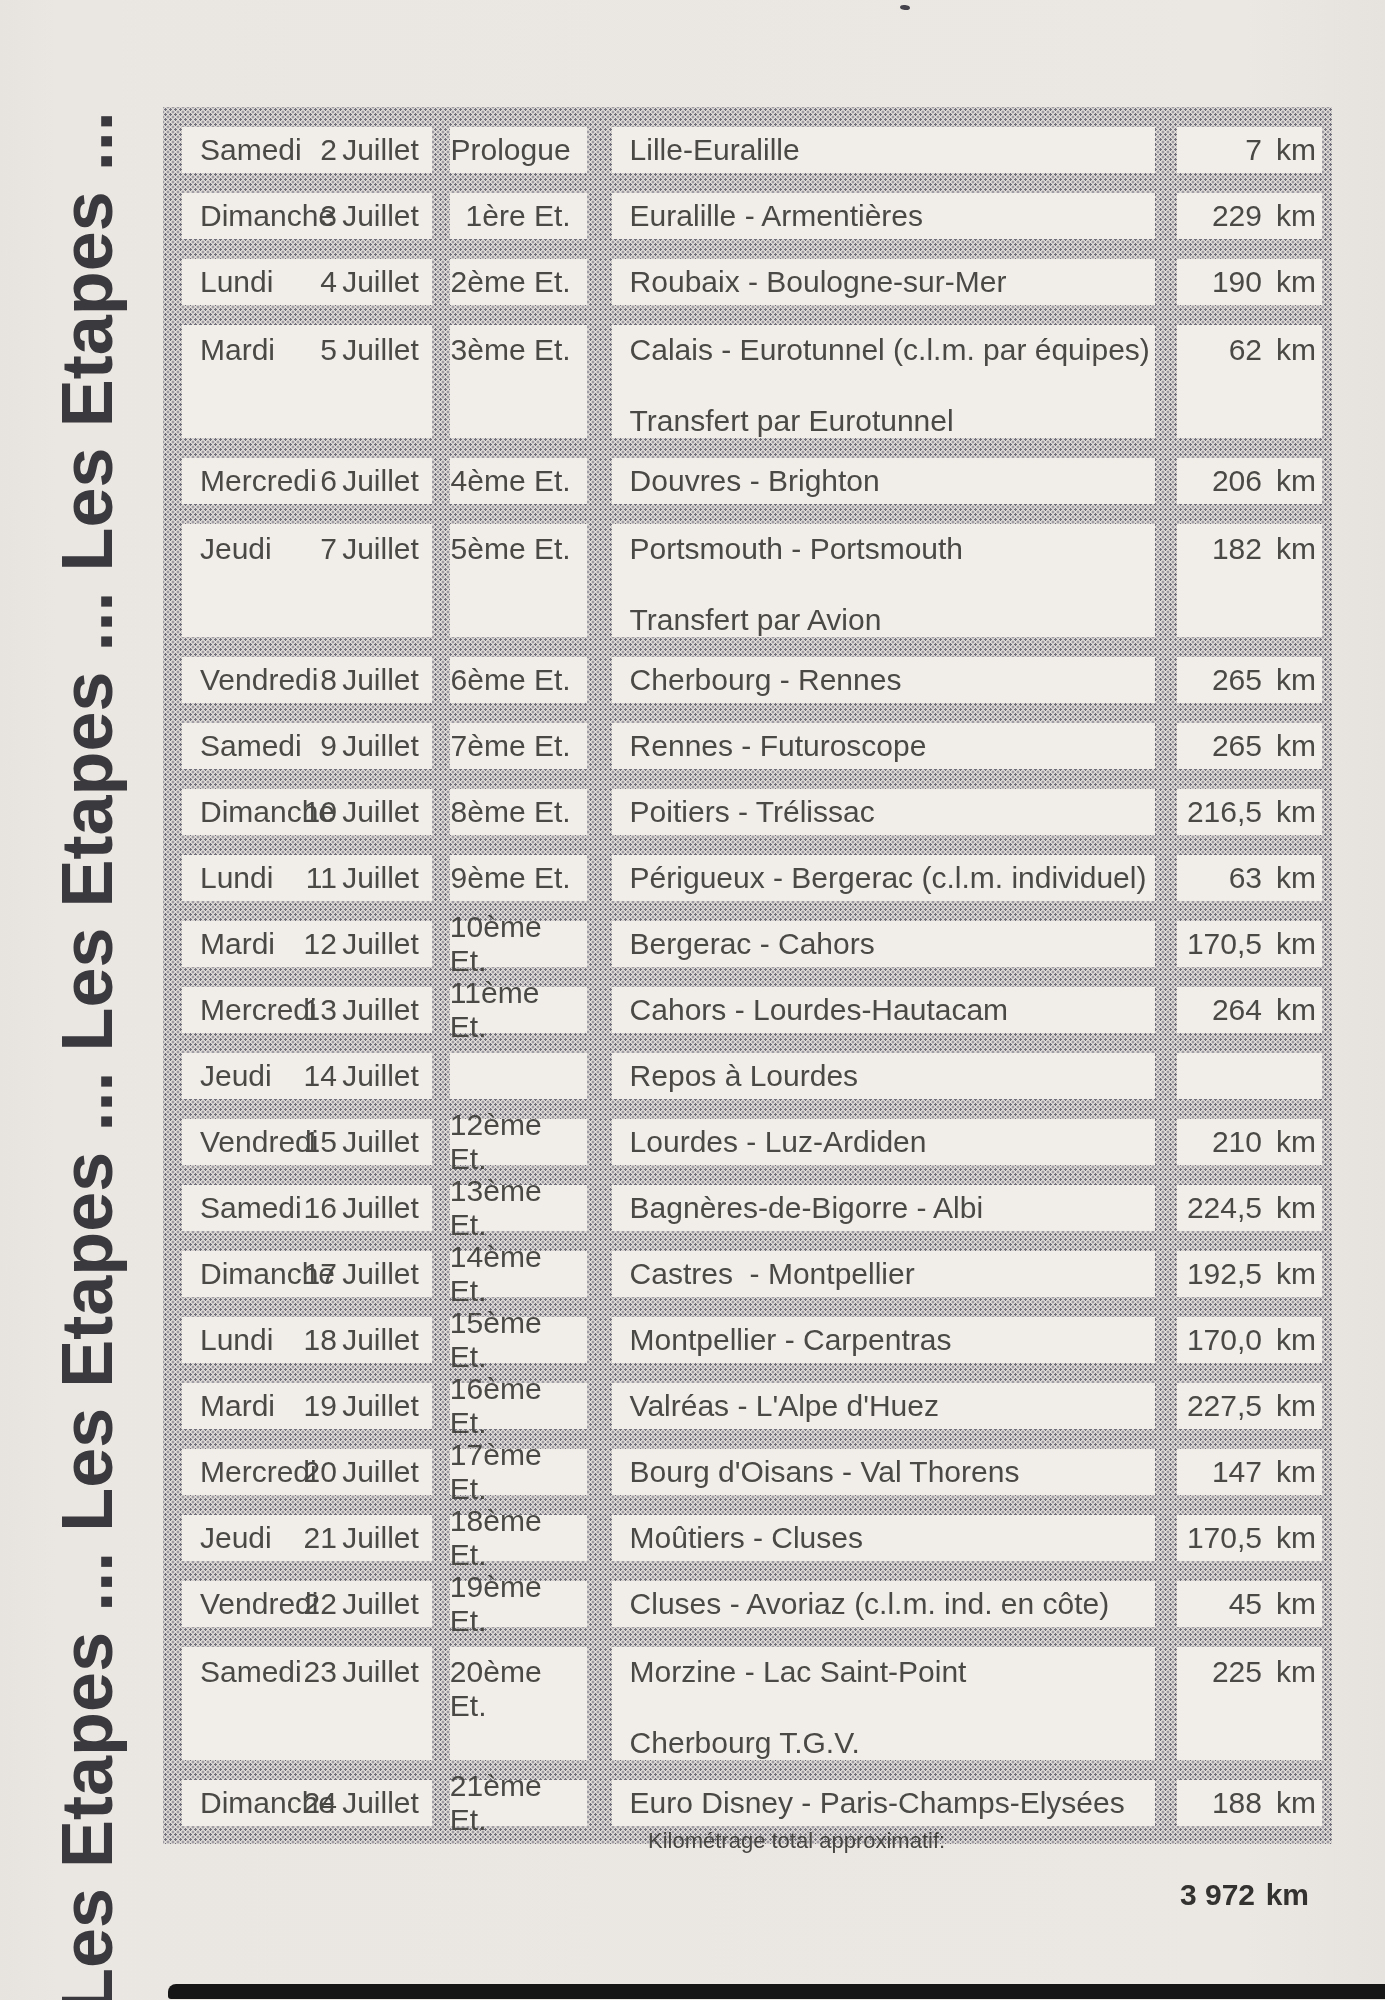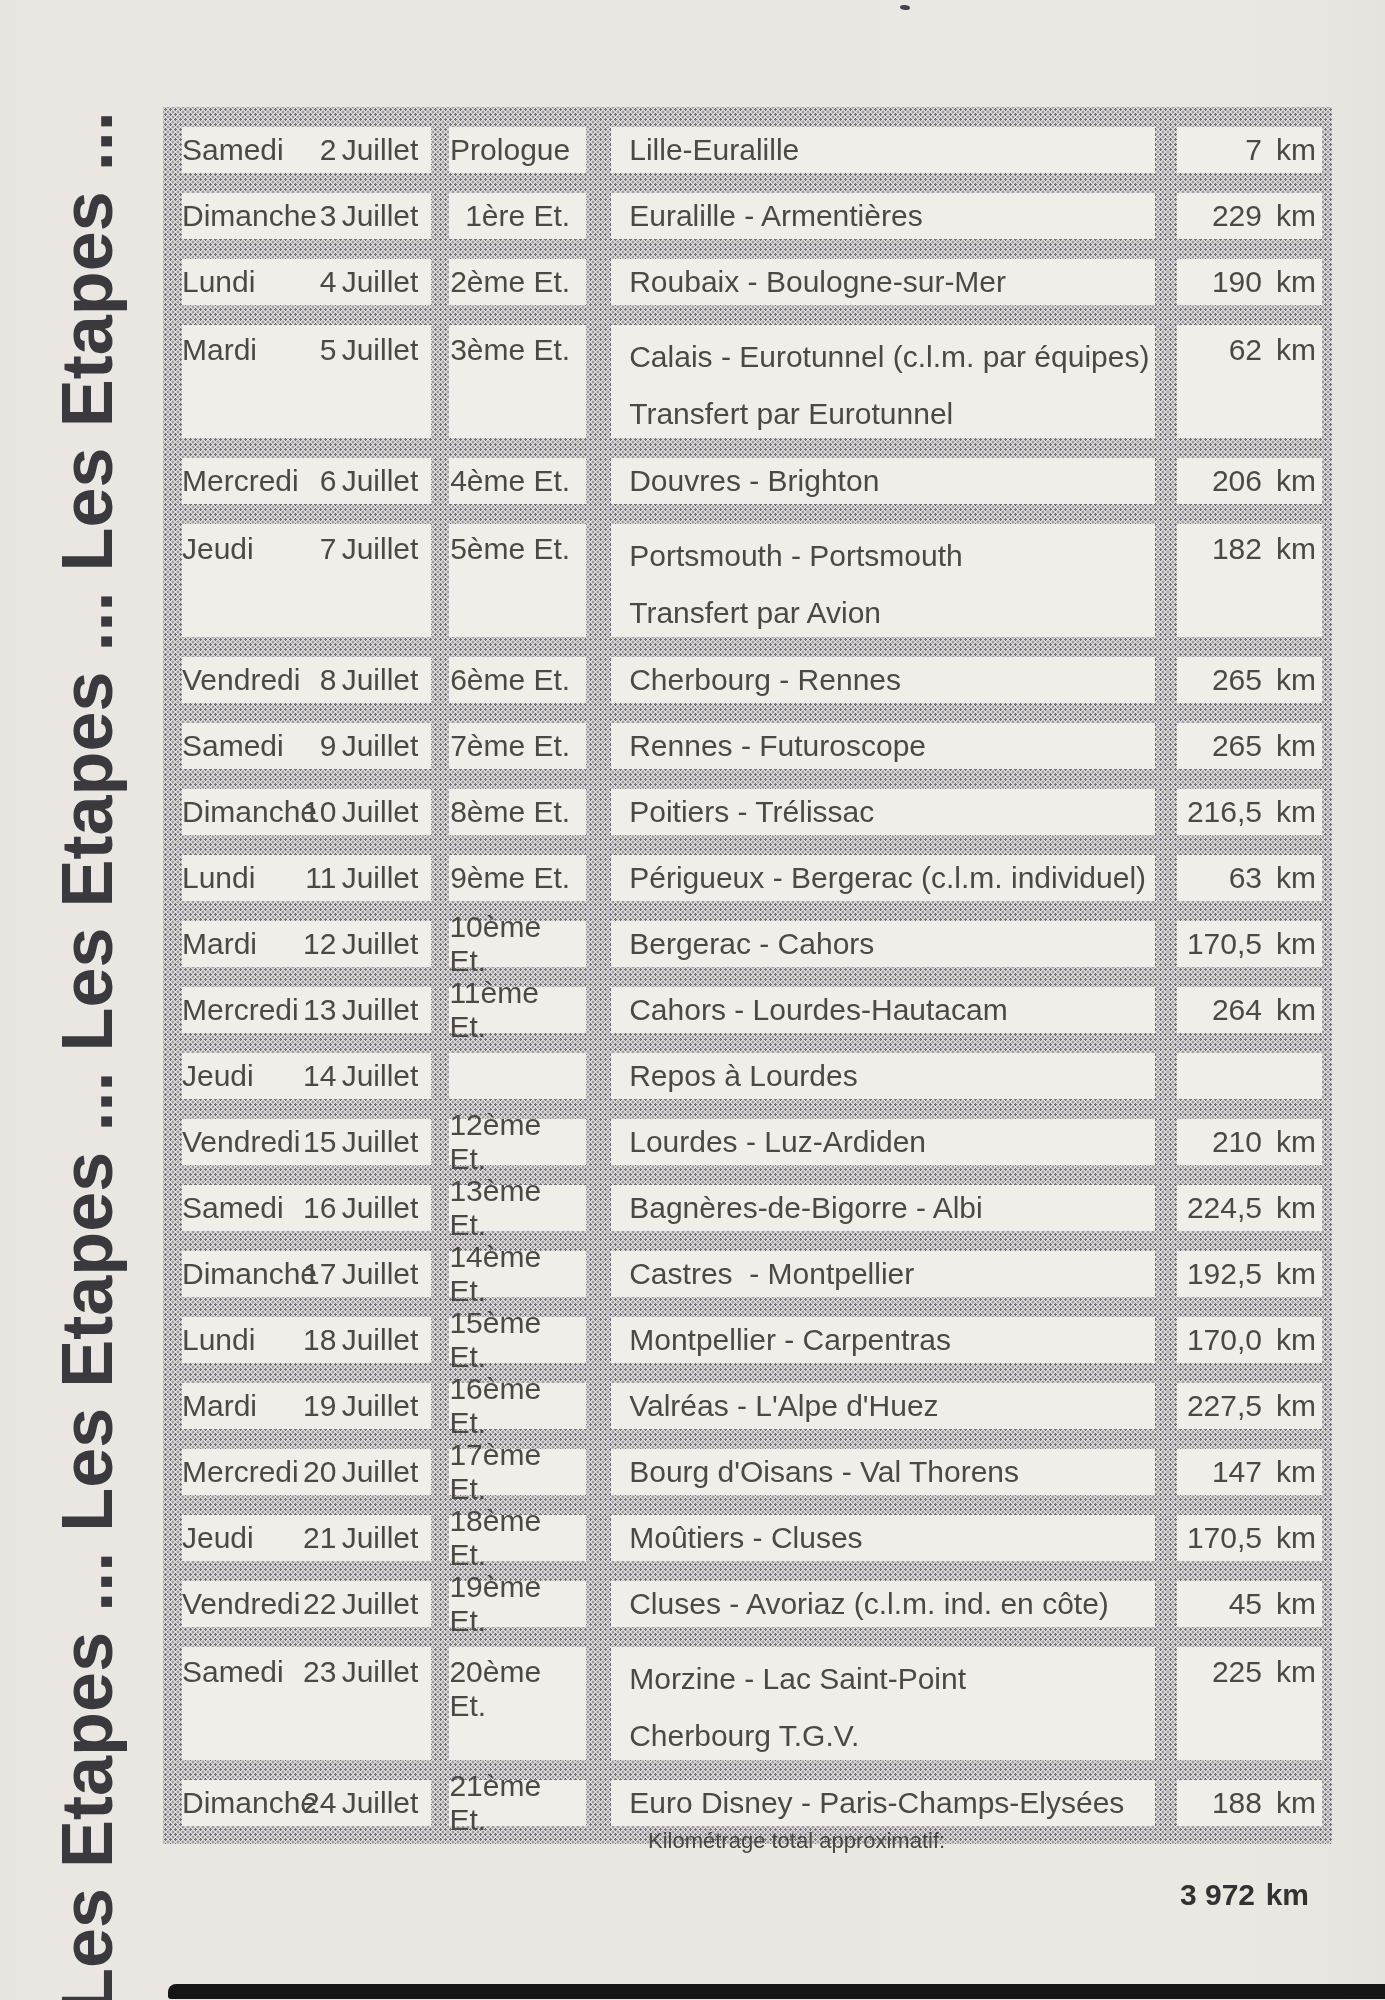--- a/index.html
+++ b/index.html
@@ -31,33 +31,33 @@
     background-position:0 0,2.5px 2.5px;
     display:flex;flex-direction:column;gap:20px;
   }
   .row{display:flex;}
   .cell{
     background:#f1eee9;height:46px;box-sizing:border-box;
     font-size:30px;color:#4a4946;position:relative;
   }
   .row.tall .cell{height:113px;}
   
-  .c-date{width:258px;margin-right:18px;display:flex;align-items:center;padding-left:0;}
+  .c-date{width:258px;margin-right:18px;display:flex;align-items:center;padding-left:18px;}
   .c-date .day{white-space:nowrap;}
   .c-date .num,.c-date .month{position:absolute;top:50%;transform:translateY(-50%);white-space:nowrap;}
   .c-date .num{right:95px;}
   .c-date .month{right:13px;}
   .row.tall .c-date{align-items:flex-start;padding-top:8px;}
   .row.tall .c-date .num,.row.tall .c-date .month{top:8px;transform:none;}
   
   .c-stage{width:141px;margin-right:25px;display:flex;align-items:center;justify-content:flex-end;padding-right:16px;}
   .row.tall .c-stage{align-items:flex-start;padding-top:8px;}
   
   .c-route{width:562px;margin-right:22px;display:flex;flex-direction:column;justify-content:center;padding-left:18px;}
-  .row.tall .c-route{justify-content:center;padding-top:8px;}
+  .row.tall .c-route{justify-content:space-between;padding-top:8px;}
   .route-line{white-space:pre;}
   .route-line + .route-line{margin-top:23px;}
   
   .c-km{width:150px;}
   .c-km .kmnum,.c-km .kmunit{position:absolute;top:50%;transform:translateY(-50%);white-space:nowrap;}
   .c-km .kmnum{right:60px;}
   .c-km .kmunit{right:6px;}
   .row.tall .c-km .kmnum,.row.tall .c-km .kmunit{top:8px;transform:none;}
   
   .footer-label{position:absolute;left:648px;top:1828px;font-size:22px;color:#454441;}

